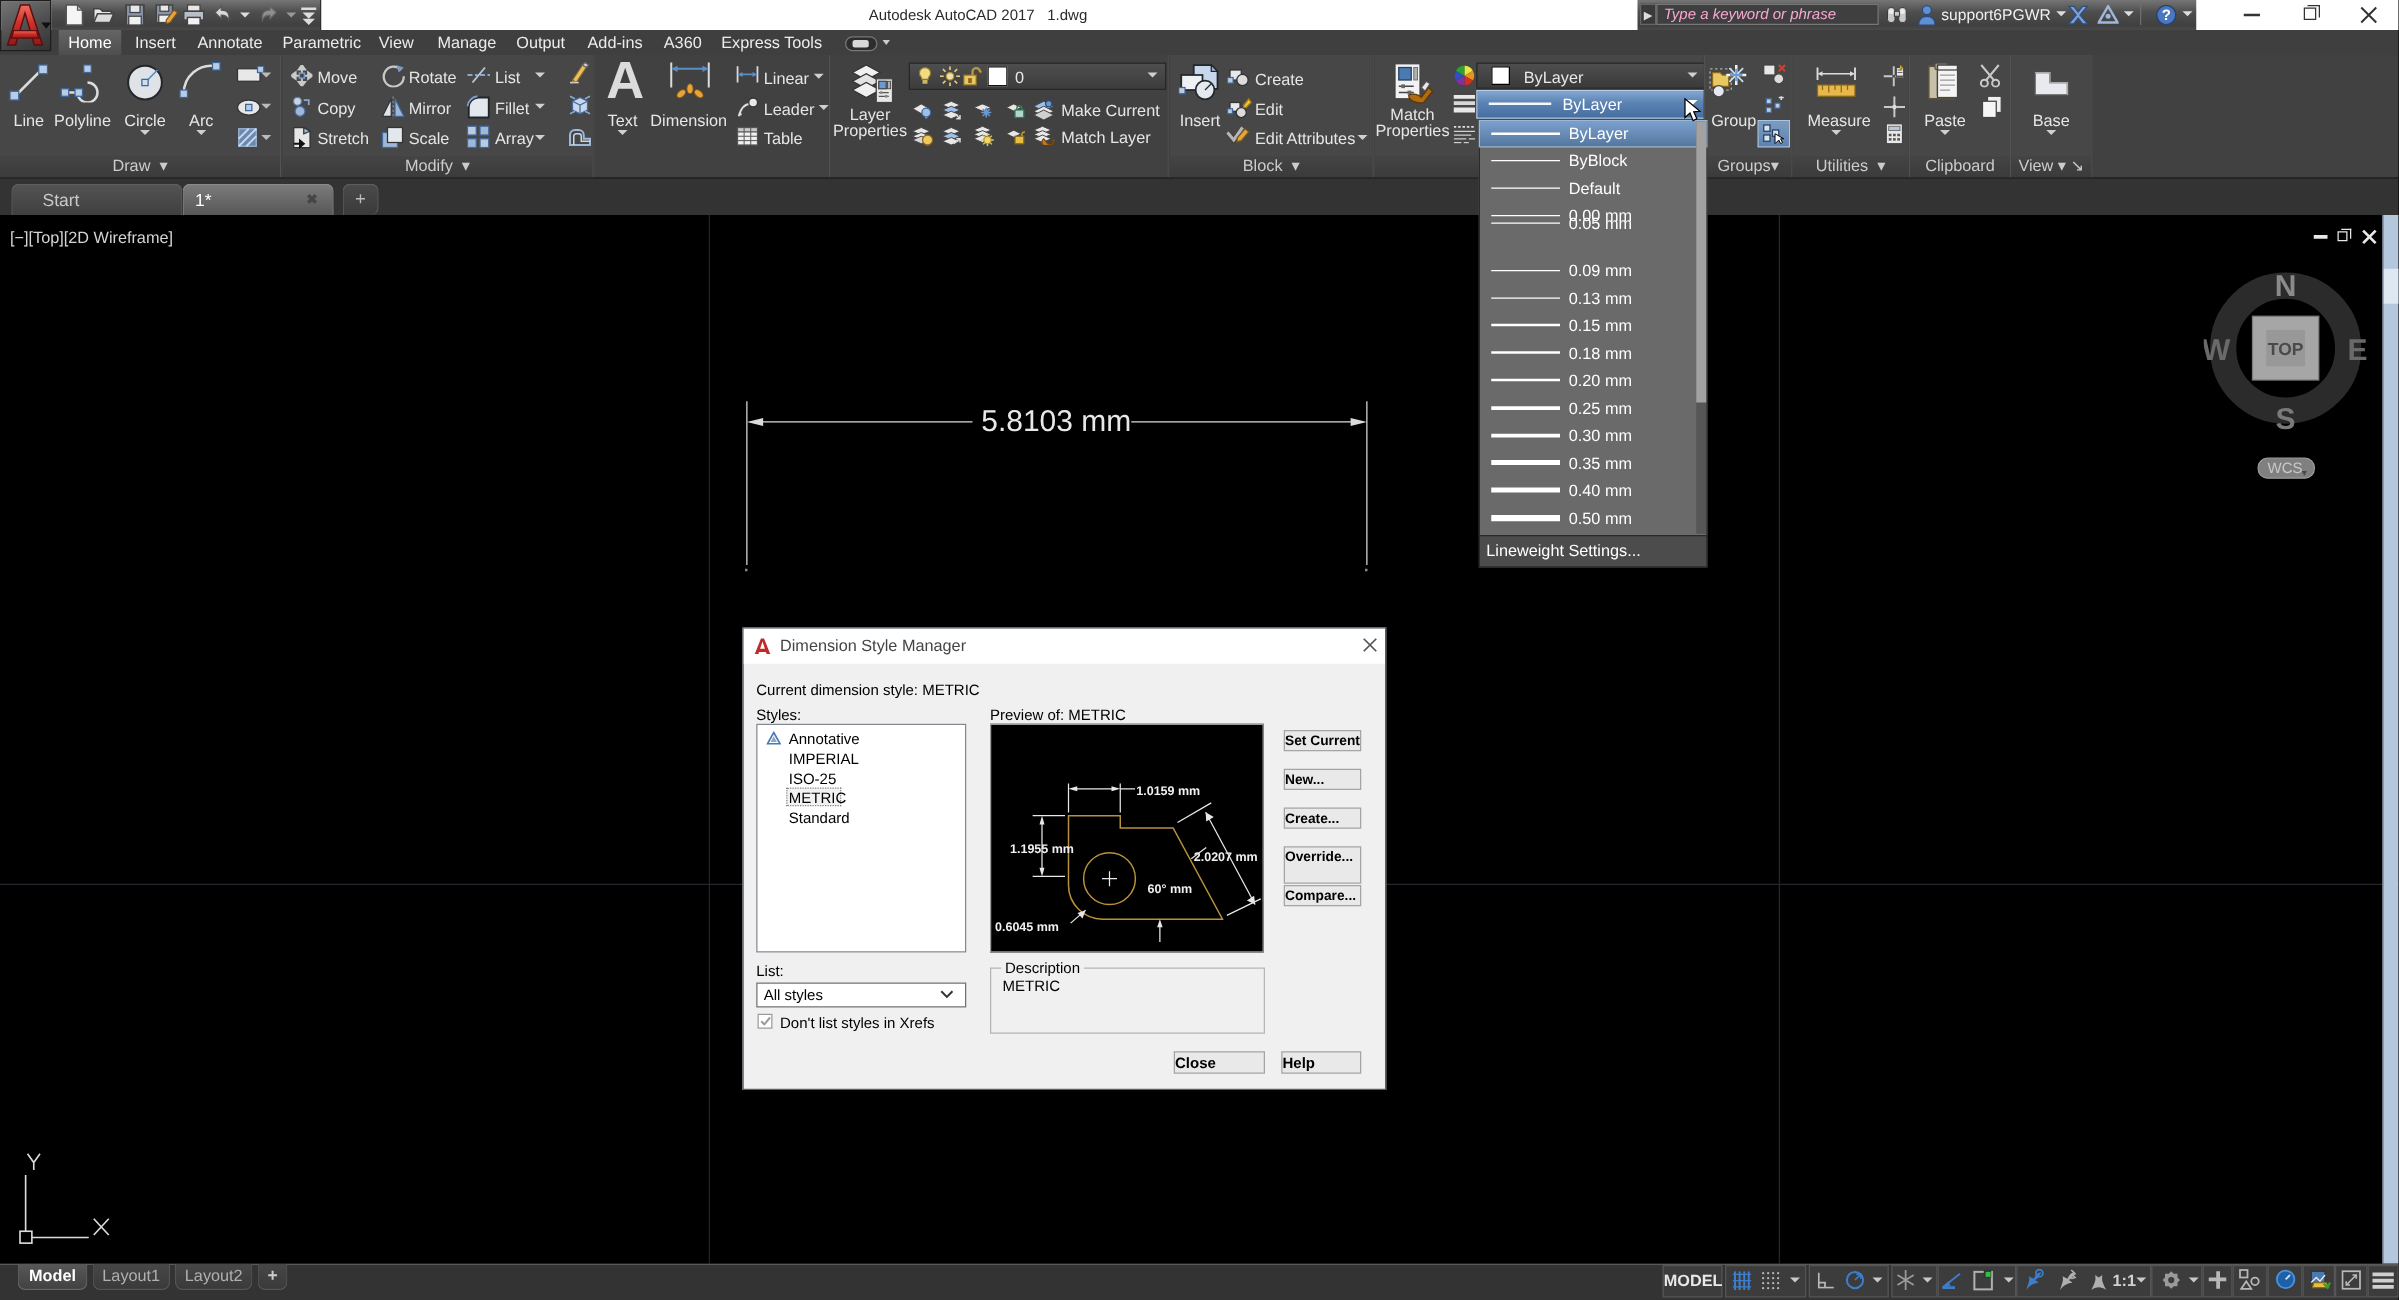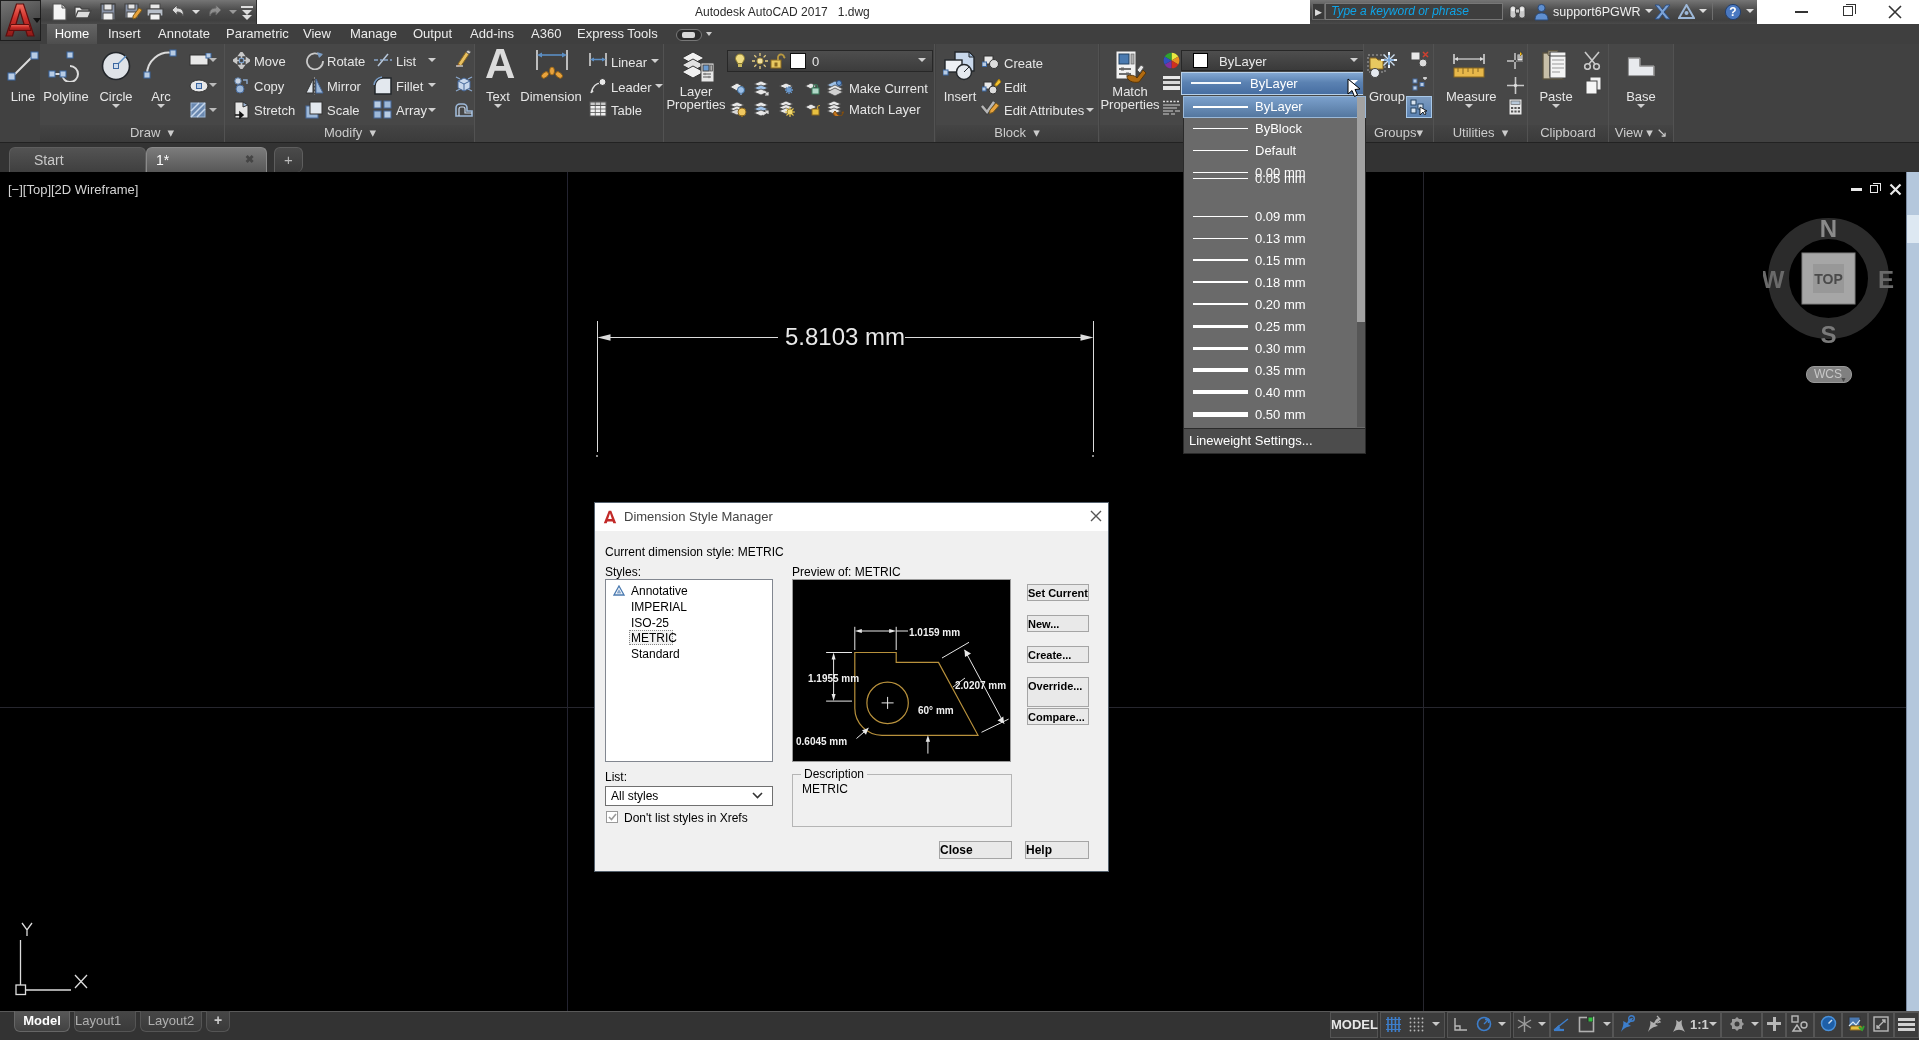--- a/index.html
+++ b/index.html
@@ -104,21 +104,21 @@
           <stop offset="1" stop-color="#8f1a18"></stop>
         </linearGradient>
       </defs>
       <path d="M3 33 L13.5 1 h7 L31 33 h-6.5 L17 7.5 L9.5 33 z" fill="url(#ar)" stroke="#5e0e0e" stroke-width="1.2"></path>
       <path d="M8 21.5 h18 l2 6 h-22 z" fill="url(#ar)" stroke="#5e0e0e" stroke-width="1"></path>
     </svg>
   <div class="abs" style="left:33px;top:18px;width:0;height:0;border-left:4px solid transparent;border-right:4px solid transparent;border-top:5px solid #111;z-index:32"></div>
   <div class="abs" id="title-text">Autodesk AutoCAD 2017&nbsp;&nbsp;&nbsp;1.dwg</div>
   <div class="abs" id="searchbar"></div>
   <div class="abs" style="left:1312px;top:3px;width:13px;height:17px;background:#3a3a3a;border:1px solid #666;color:#ddd;font-size:9px;line-height:16px;text-align:center;">▶</div>
-  <div class="abs" style="left:1325px;top:3px;width:178px;height:17px;background:#3f3f3f;border:1px solid #777;color:#0ea5e9;font-size:12px;font-style:italic;line-height:15px;padding-left:5px;">Type a keyword or phrase</div>
+  <div class="abs" style="left:1325px;top:3px;width:178px;height:17px;background:#3f3f3f;border:1px solid #777;color:#f9a8d4;font-size:12px;font-style:italic;line-height:15px;padding-left:5px;">Type a keyword or phrase</div>
   <svg class="abs" style="left:1509px;top:4px" width="17" height="16" viewBox="0 0 17 16">
       <g fill="#c9c9c9" stroke="#3a3a3a" stroke-width="0.8">
         <rect x="1" y="2" width="6" height="12" rx="2.5"></rect>
         <rect x="10" y="2" width="6" height="12" rx="2.5"></rect>
         <rect x="6.5" y="5" width="4" height="4"></rect>
       </g>
       <rect x="2.2" y="3.2" width="3.6" height="4" rx="1.5" fill="#ececec"></rect>
       <rect x="11.2" y="3.2" width="3.6" height="4" rx="1.5" fill="#ececec"></rect>
     </svg>
   <svg class="abs" style="left:1534px;top:3px" width="15" height="18" viewBox="0 0 15 18">
@@ -159,21 +159,21 @@
   <div class="mtab" style="left:413px;top:24px;">Output</div>
   <div class="mtab" style="left:470px;top:24px;">Add-ins</div>
   <div class="mtab" style="left:531px;top:24px;">A360</div>
   <div class="mtab" style="left:577px;top:24px;">Express Tools</div>
   <div class="abs" style="left:676px;top:29px;width:26px;height:12px;background:#2d2d2d;border:1px solid #777;border-radius:6px;"></div>
   <div class="abs" style="left:682px;top:32px;width:13px;height:6px;background:#d8d8d8;border-radius:2px;"></div>
   <div class="abs" style="left:706px;top:32px;width:0;height:0;border-left:3.5px solid transparent;border-right:3.5px solid transparent;border-top:4px solid #ccc;"></div>
 
   <div class="abs" id="ribbon"></div>
 
-  <div class="panel" style="left:0;top:44px;width:224px;margin-left:40px;">
+  <div class="panel" style="left:0;top:44px;width:224px;">
       <div class="plabel">Draw&nbsp; ▾</div>
     </div>
   <svg class="abs" style="left:7px;top:50px" width="32" height="32" viewBox="0 0 32 32">
       <path d="M5 27 L27 5" stroke="#dcdcdc" stroke-width="2"></path>
       <rect x="1" y="23" width="7" height="7" fill="#b8cce4" stroke="#3b66a0"></rect>
       <rect x="24" y="2" width="7" height="7" fill="#b8cce4" stroke="#3b66a0"></rect>
     </svg>
   <div class="rbig" style="left:0px;top:90px;width:46px;">Line</div>
   <svg class="abs" style="left:48px;top:50px" width="38" height="32" viewBox="0 0 38 32">
       <path d="M4 24 h10 M14 24 a8 8 0 1 0 8 -8" fill="none" stroke="#dcdcdc" stroke-width="2"></path>
@@ -691,21 +691,21 @@
       <path d="M67 60 L79 73 M79 60 L67 73"></path>
     </g>
   </svg>
 
   <div class="abs" style="left:1906px;top:172px;width:13px;height:839px;background:#b4c7dc;border-left:1px solid #7a8aa0;"></div>
   <div class="abs" style="left:1907px;top:215px;width:12px;height:28px;background:#dde8f2;"></div>
 
   <div class="abs" id="statusbar"></div>
 
   <div class="abs" style="left:14px;top:1011px;width:56px;height:21px;background:linear-gradient(#585858,#424242);border:1px solid #666;border-top:none;border-radius:0 0 6px 6px;color:#fff;font-size:13px;font-weight:bold;text-align:center;line-height:20px;">Model</div>
-  <div class="abs" style="left:74px;top:1011px;width:62px;height:21px;background:linear-gradient(#474747,#3a3a3a);border:1px solid #555;border-top:none;border-radius:0 0 6px 6px;color:#b0b0b0;font-size:13px;text-align:left;line-height:20px;">Layout1</div>
+  <div class="abs" style="left:74px;top:1011px;width:62px;height:21px;background:linear-gradient(#474747,#3a3a3a);border:1px solid #555;border-top:none;border-radius:0 0 6px 6px;color:#b0b0b0;font-size:13px;text-align:center;line-height:20px;">Layout1</div>
   <div class="abs" style="left:140px;top:1011px;width:62px;height:21px;background:linear-gradient(#474747,#3a3a3a);border:1px solid #555;border-top:none;border-radius:0 0 6px 6px;color:#b0b0b0;font-size:13px;text-align:center;line-height:20px;">Layout2</div>
   <div class="abs" style="left:206px;top:1011px;width:24px;height:21px;background:linear-gradient(#474747,#3a3a3a);border:1px solid #555;border-top:none;border-radius:0 0 6px 6px;color:#ccc;font-size:14px;font-weight:bold;text-align:center;line-height:19px;">+</div>
 
   <div class="sgrp" style="left:1330px;width:48px;color:#e8e8e8;font-size:13px;font-weight:bold;text-align:center;line-height:24px;">MODEL</div>
   <div class="sgrp" style="left:1380px;width:65px;"></div>
   <svg class="abs" style="left:1386px;top:1017px" width="15" height="15" viewBox="0 0 15 15">
       <g stroke="#3d7ecb" stroke-width="1.6">
         <path d="M2 0 V15 M5.7 0 V15 M9.4 0 V15 M13 0 V15"></path>
       </g>
       <g stroke="#3d7ecb" stroke-width="1">

